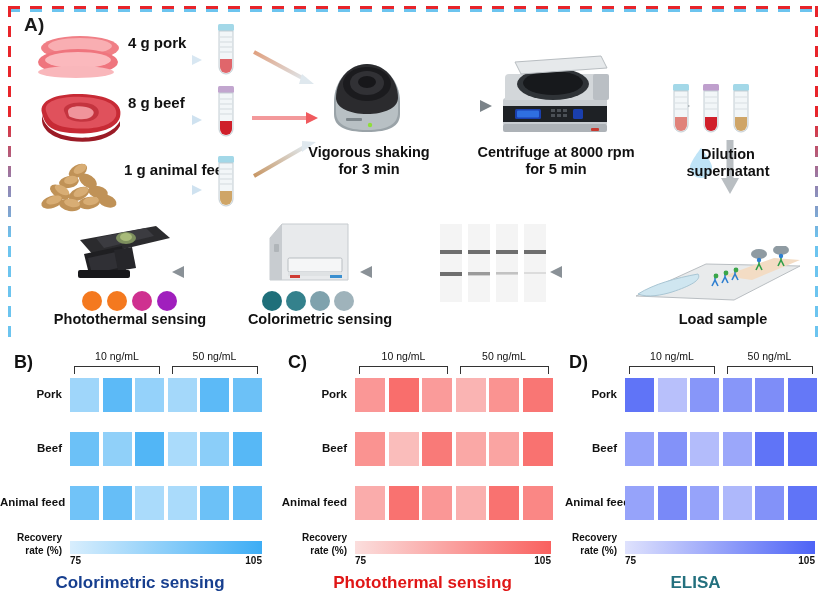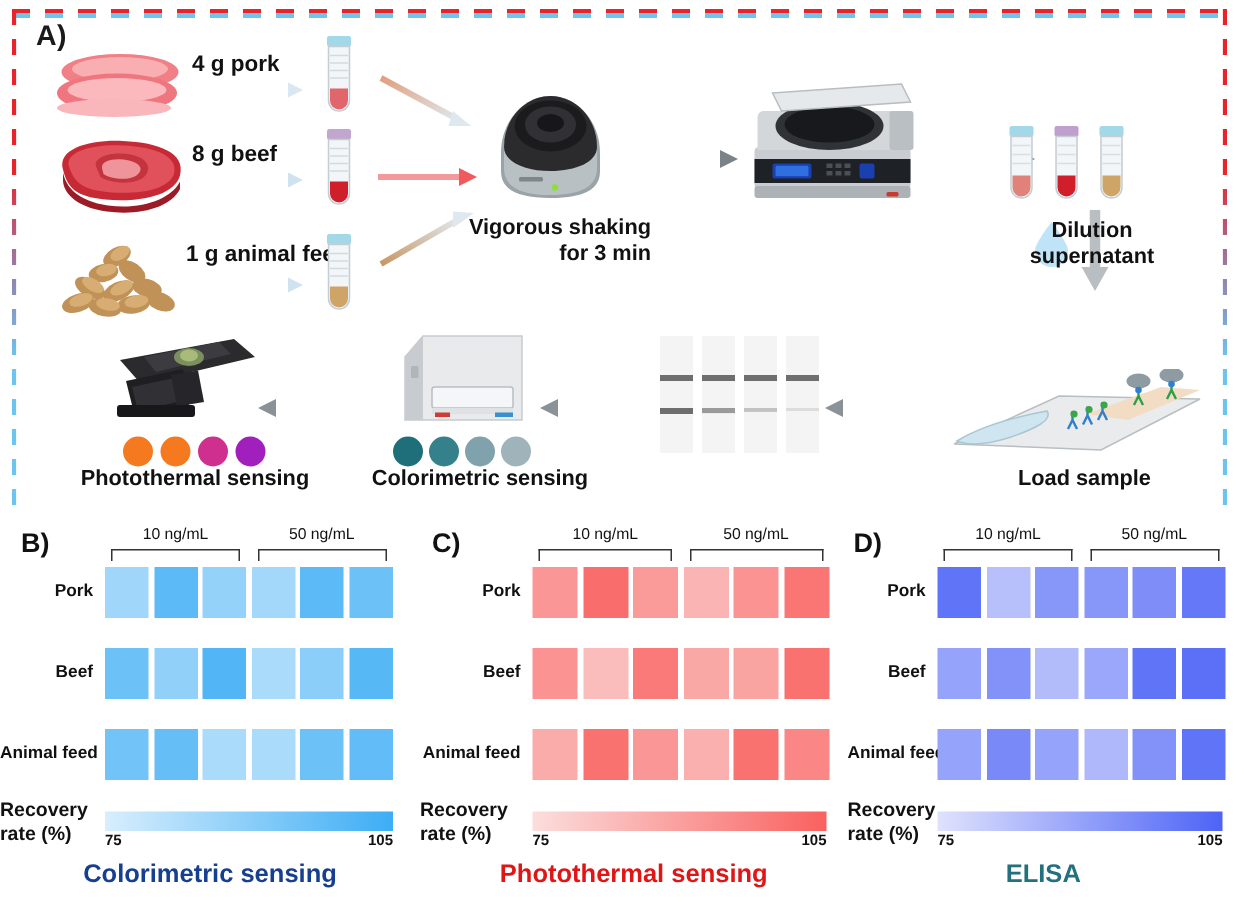--- a/index.html
+++ b/index.html
@@ -43,21 +43,21 @@
 
   
   .panel{position:absolute;top:344px;height:263px;}
   .pletter{position:absolute;font-weight:bold;font-size:18px;color:#111;}
   .conc-label{position:absolute;font-size:10.5px;color:#111;font-weight:normal;text-align:center;}
   .bracket{position:absolute;height:7px;border:1.6px solid #333;border-bottom:none;}
   .rowlabel{position:absolute;font-size:11.5px;font-weight:bold;color:#111;text-align:right;white-space:nowrap;}
   .cell{position:absolute;}
   .cbar{position:absolute;height:13px;}
   .cbar-tick{position:absolute;font-size:10px;font-weight:bold;color:#111;}
-  .reclabel{position:absolute;font-size:13px;font-weight:bold;color:#111;text-align:left;line-height:1.25;white-space:pre-line;}
+  .reclabel{position:absolute;font-size:10px;font-weight:bold;color:#111;text-align:right;line-height:1.25;white-space:pre-line;}
   .ptitle{position:absolute;font-size:17px;font-weight:bold;text-align:center;width:100%;}
 </style>
 </head>
 <body>
 
 <div id="figure">
 
   <div id="panelA">
     <div class="dash-top"></div>
     <div class="dash-bottom"></div>
@@ -203,21 +203,21 @@
     <svg style="position:absolute;left:316px;top:50px;" width="86" height="82" viewBox="0 0 86 82">
       <path d="M10 46 C10 24, 26 8, 43 8 C60 8, 76 24, 76 46 L76 58 C76 70, 66 76, 43 76 C20 76, 10 70, 10 58Z" fill="#9aa3a8"></path>
       <path d="M12 44 C12 24, 27 10, 43 10 C59 10, 74 24, 74 44 L74 56 C74 68, 64 74, 43 74 C22 74, 12 68, 12 56Z" fill="#b8c0c4"></path>
       <path d="M12 42 C12 22, 27 8, 43 8 C59 8, 74 22, 74 42 C74 52, 60 58, 43 58 C26 58, 12 52, 12 42Z" fill="#2b2b2e"></path>
       <ellipse cx="43" cy="28" rx="24" ry="17" fill="#1b1b1e"></ellipse>
       <ellipse cx="43" cy="27" rx="17" ry="12" fill="#313135"></ellipse>
       <ellipse cx="43" cy="26" rx="9" ry="6" fill="#17171a"></ellipse>
       <rect x="22" y="62" width="16" height="3" rx="1" fill="#7d868b"></rect>
       <circle cx="46" cy="69" r="2.2" fill="#8ede3a"></circle>
     </svg>
-    <div class="wf-label" style="left:296px;top:138px;width:130px;text-align:right;">Vigorous shaking
+    <div class="wf-label" style="left:296px;top:138px;width:130px;">Vigorous shaking
 for 3 min</div>
 
     <svg style="position:absolute;left:412px;top:92px;" width="78" height="16">
       <defs>
           <linearGradient id="ga4" x1="0" x2="1">
             <stop offset="0" stop-color="#eef3f7"></stop>
             <stop offset="1" stop-color="#7b8389"></stop>
           </linearGradient>
         </defs>
       <path d="M0 8 L60 8" stroke="url(#ga4)" stroke-width="4"></path>
@@ -239,20 +239,22 @@
       </g>
       <rect x="78" y="55" width="10" height="10" rx="1.5" fill="#1a3fae"></rect>
       <rect x="8" y="70" width="104" height="8" rx="2" fill="#adb2b7"></rect>
       <rect x="96" y="74" width="8" height="3" rx="1" fill="#c9392f"></rect>
       <path d="M14 20 h86 a4 4 0 0 1 4 4 v22 h-94 v-22 a4 4 0 0 1 4 -4Z" fill="#d3d7da"></path>
       <ellipse cx="58" cy="30" rx="36" ry="16" fill="#2f3337"></ellipse>
       <ellipse cx="58" cy="29" rx="30" ry="12" fill="#17191c"></ellipse>
       <path d="M20 8 L106 2 L112 14 L26 20Z" fill="#e6e9eb" stroke="#b8bdc1" stroke-width="1"></path>
       <rect x="98" y="20" width="16" height="26" rx="2" fill="#babfc4"></rect>
     </svg>
+    <div class="wf-label" style="left:460px;top:138px;width:176px;">Centrifuge at 8000 rpm
+for 5 min</div>
 
     <svg style="position:absolute;left:616px;top:92px;" width="70" height="16">
       <defs>
           <linearGradient id="ga5" x1="0" x2="1">
             <stop offset="0" stop-color="#eef3f7"></stop>
             <stop offset="1" stop-color="#7b8389"></stop>
           </linearGradient>
         </defs>
       <path d="M0 8 L54 8" stroke="url(#ga5)" stroke-width="4"></path>
       <path d="M54 2 L66 8 L54 14Z" fill="#7b8389"></path>

